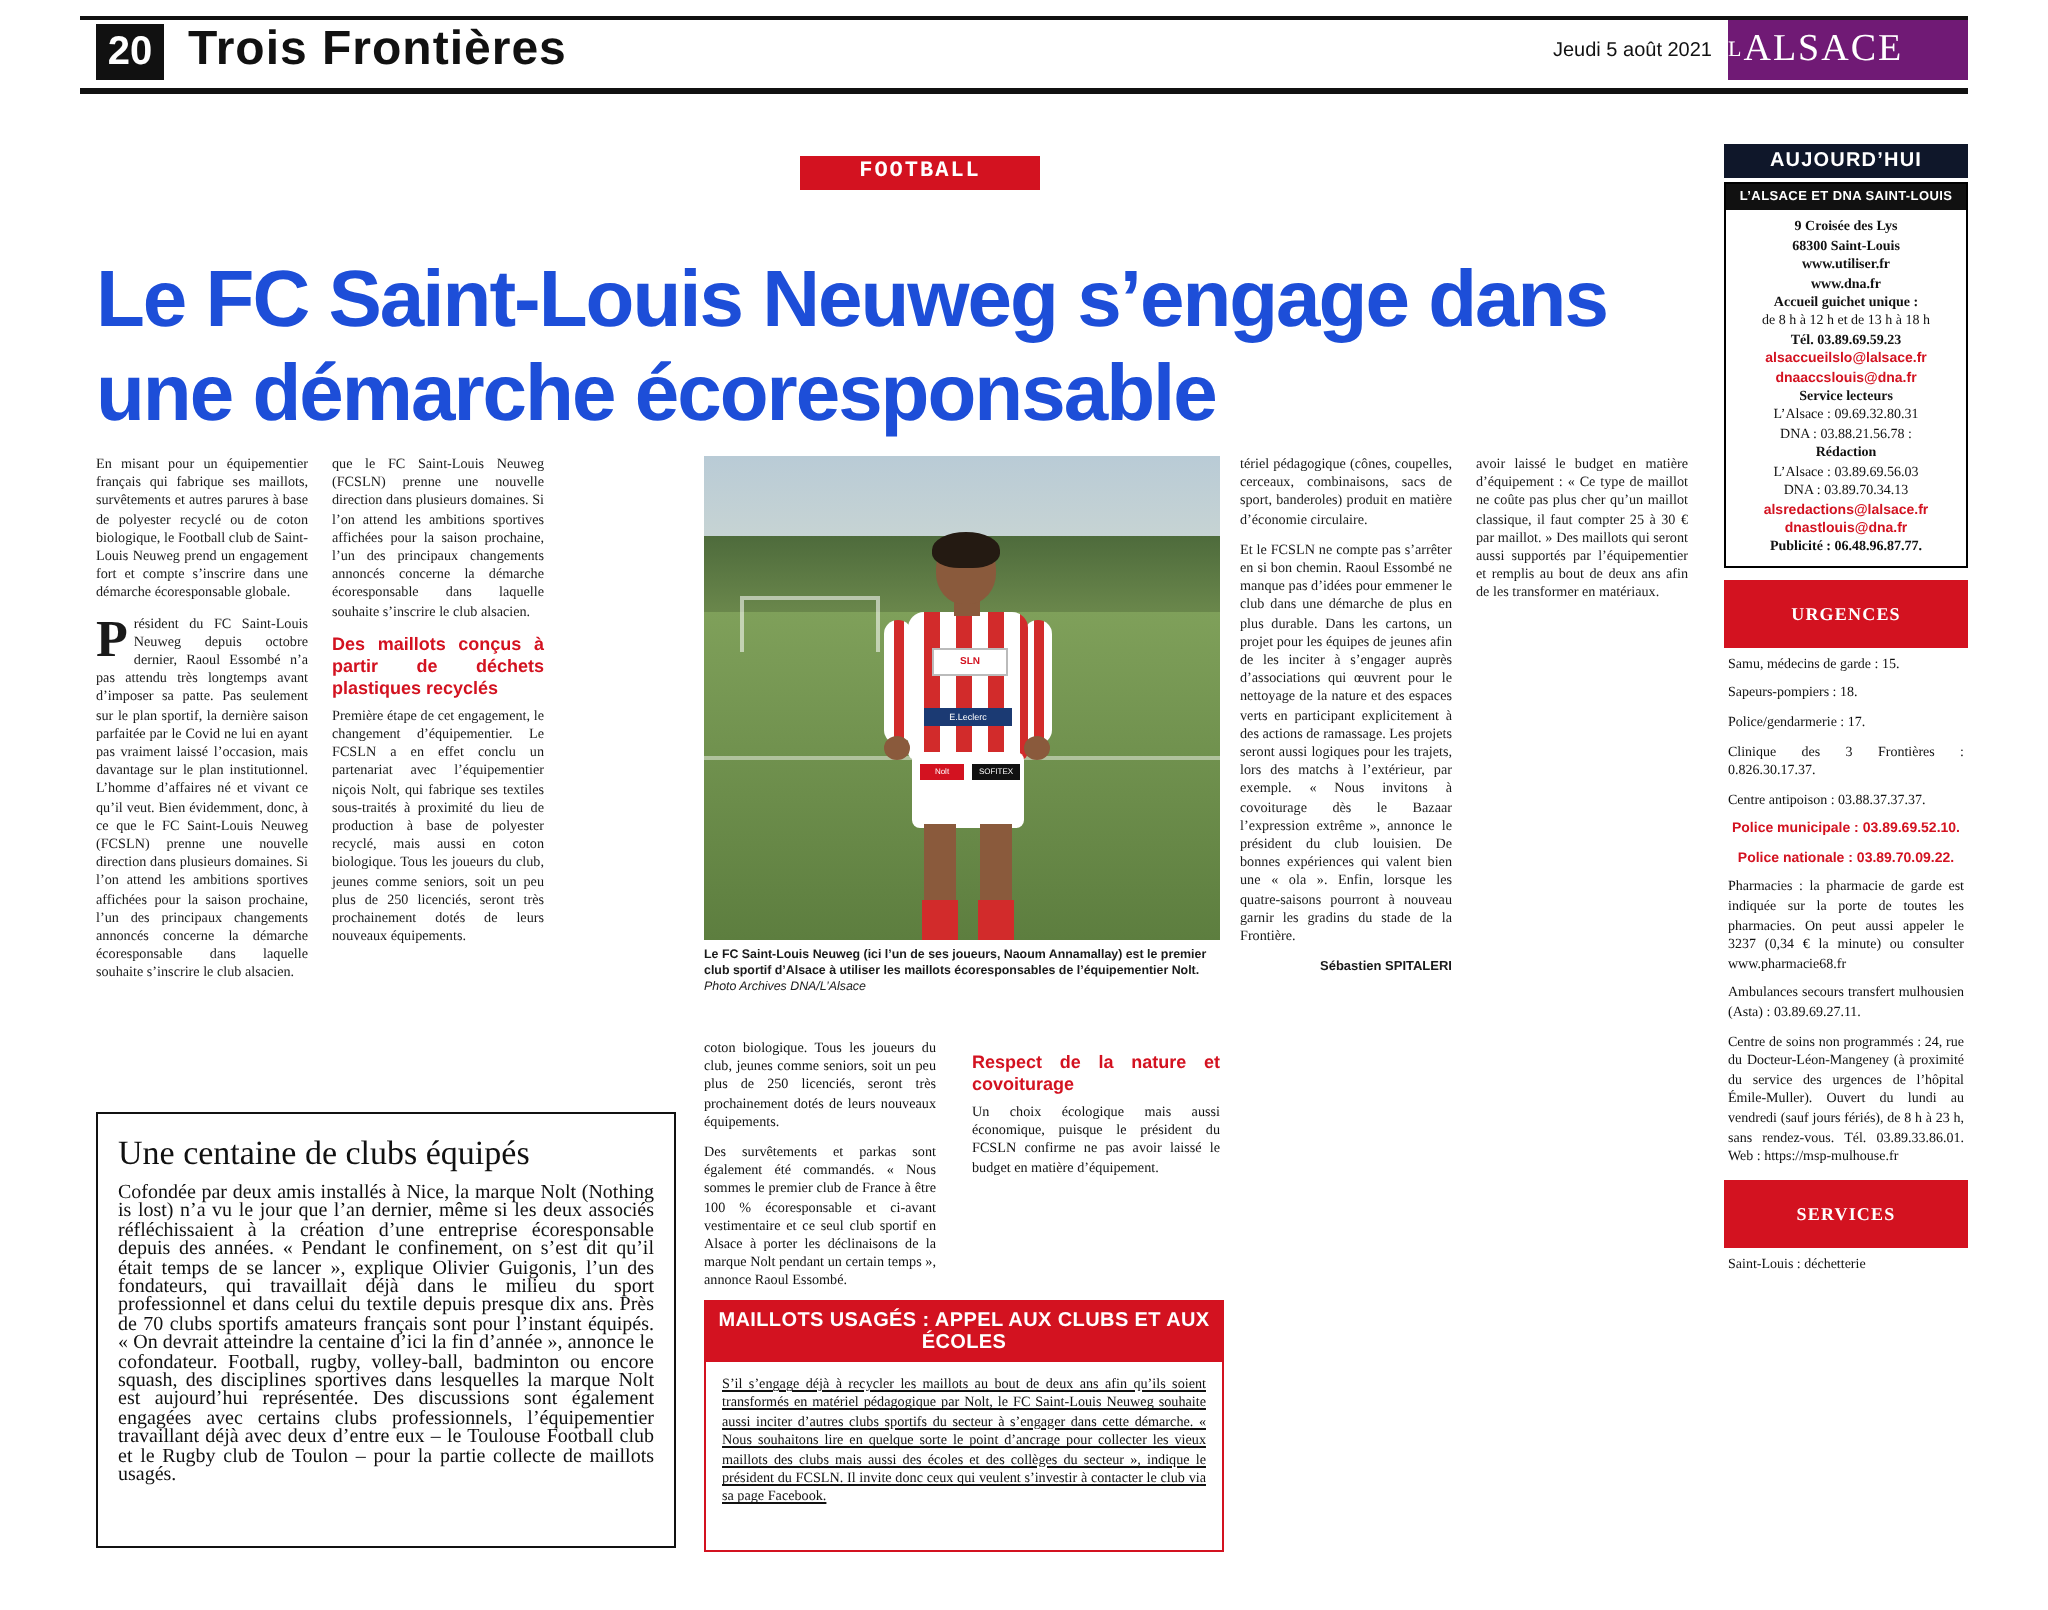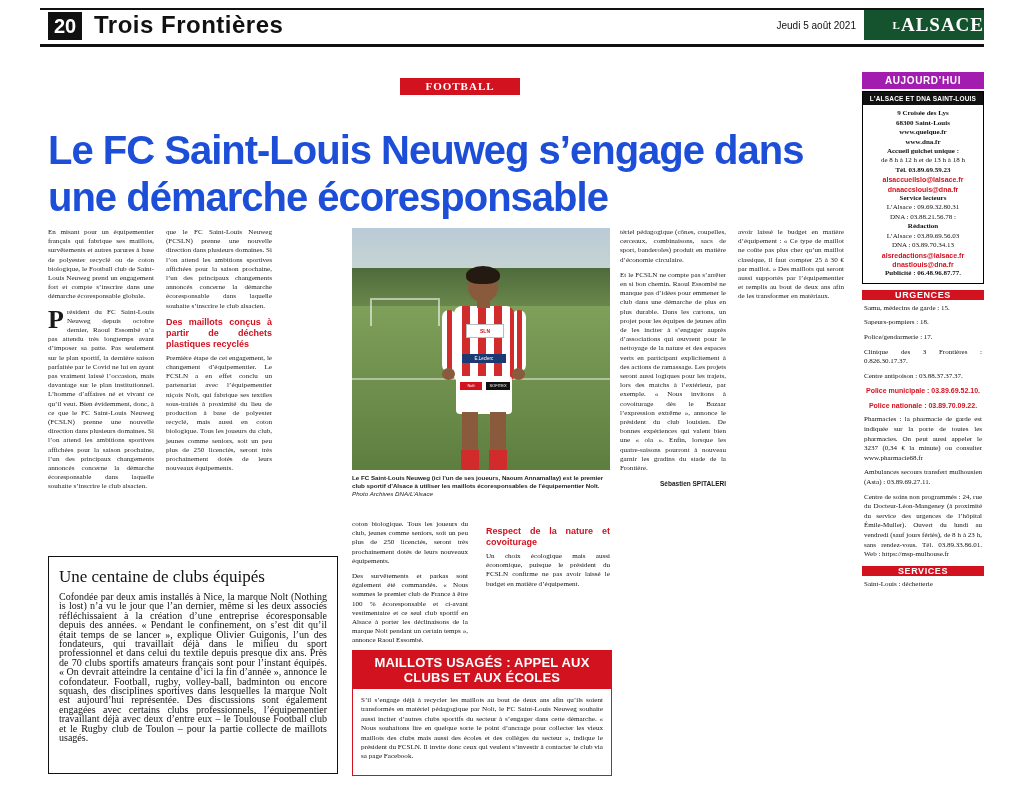--- a/index.html
+++ b/index.html
@@ -16,27 +16,27 @@
   
   .masthead{position:absolute;left:0;top:0;width:1024px;height:46px;}
   .mast-rule-top{position:absolute;left:40px;top:8px;width:944px;height:2px;background:#111;}
   .mast-rule-bot{position:absolute;left:40px;top:44px;width:944px;height:3px;background:#111;}
   .pagenum{position:absolute;left:48px;top:12px;width:34px;height:28px;background:#111;color:#fff;
     font-family:"Liberation Sans", sans-serif;font-weight:bold;font-size:20px;text-align:center;line-height:28px;}
   .section-title{position:absolute;left:94px;top:11px;font-family:"Liberation Sans", sans-serif;
     font-weight:bold;font-size:24px;letter-spacing:.5px;color:#111;
     -webkit-text-stroke:0px;}
   .mast-date{position:absolute;right:168px;top:20px;font-size:10px;font-family:"Liberation Sans", sans-serif;color:#111;}
-  .logo-box{position:absolute;right:40px;top:10px;width:120px;height:30px;background:#14532d;color:#fff;
-    font-family:"Liberation Serif", serif;font-weight:bold;font-size:19px;text-align:right;line-height:30px;letter-spacing:1px;}
+  .logo-box{position:absolute;right:40px;top:10px;width:120px;height:30px;background:#701a75;color:#fff;
+    font-family:"Liberation Serif", serif;font-weight:normal;font-size:19px;text-align:left;line-height:30px;letter-spacing:1px;}
   .logo-box .l-small{font-size:11px;vertical-align:top;}
 
   
   .tag-football{position:absolute;left:400px;top:78px;width:120px;height:17px;background:#d31220;color:#fff;
-    font-family:Liberation Serif, serif;font-weight:bold;font-size:11px;letter-spacing:1px;
+    font-family:Liberation Mono, monospace;font-weight:bold;font-size:11px;letter-spacing:1px;
     text-align:center;line-height:17px;}
 
   
   .headline{position:absolute;left:48px;top:100px;width:790px;
     font-family:"Liberation Sans", sans-serif;font-weight:bold;font-size:40px;line-height:47px;
     letter-spacing:-1px;color:#1d4ed8;}
 
   
   .col{position:absolute;font-size:7.1px;line-height:9.2px;text-align:justify;color:#1a1a1a;}
   .col p{margin:0 0 6px 0;}
@@ -96,35 +96,35 @@
   
   .boxA{position:absolute;left:48px;top:556px;width:288px;height:216px;border:1.5px solid #111;}
   .boxA h2{margin:0;padding:10px 10px 6px 10px;font-family:"Liberation Serif", serif;font-weight:normal;
     font-size:17px;line-height:19px;color:#111;}
   .boxA .btext{padding:0 10px 8px 10px;font-size:10px;line-height:9.4px;text-align:justify;}
   .boxA .btext p{margin:0 0 6px 0;}
 
   
   .boxB{position:absolute;left:352px;top:650px;width:258px;height:124px;border:1.5px solid #d31220;}
   .boxB .bhead{background:#d31220;color:#fff;font-family:"Liberation Sans", sans-serif;font-weight:bold;
-    font-size:13px;letter-spacing:.2px;padding:4px 6px;text-align:center;}
-  .boxB .btext{padding:7px 8px;font-size:7.1px;line-height:9.4px;text-align:justify;}
+    font-size:10px;letter-spacing:.2px;padding:4px 6px;text-align:center;}
+  .boxB .btext{padding:7px 8px;font-size:7.1px;line-height:9.4px;text-align:justify;text-decoration:underline;}
 
   
   .rail{position:absolute;left:862px;top:72px;width:122px;}
-  .rail-title{background:#a21caf;color:#fff;font-family:"Liberation Sans", sans-serif;font-weight:bold;
+  .rail-title{background:#0f172a;color:#fff;font-family:"Liberation Sans", sans-serif;font-weight:bold;
     font-size:10px;text-align:center;padding:3px 0;letter-spacing:.6px;}
   .rail-box{border:1px solid #000000;margin-top:2px;padding:4px 5px;font-size:7px;line-height:9.4px;text-align:center;}
   .rail-box .bhd{background:#111;color:#fff;font-family:"Liberation Sans",sans-serif;font-weight:bold;font-size:6.5px;
     display:block;margin:-4px -5px 4px -5px;padding:2px 0;text-align:center;letter-spacing:.2px;}
   .rail-strong{font-weight:bold;}
   .rail-red{color:#d31220;font-weight:bold;font-family:"Liberation Sans",sans-serif;}
   .rail-sec{margin-top:6px;}
-  .rail-sec-title{background:#d31220;color:#fff;font-family:Liberation Sans, sans-serif;font-weight:bold;
-    font-size:9px;text-align:center;padding:0 0;letter-spacing:.6px;}
+  .rail-sec-title{background:#d31220;color:#fff;font-family:Liberation Serif, serif;font-weight:bold;
+    font-size:9px;text-align:center;padding:12px 0;letter-spacing:.6px;}
   .rail-body{font-size:7px;line-height:9.6px;text-align:justify;padding:4px 2px 0 2px;}
   .rail-body p{margin:0 0 5px 0;}
 </style>
 </head>
 <body>
 
 <div class="page">
 
   <div class="masthead">
     <div class="mast-rule-top"></div>
@@ -216,21 +216,21 @@
     <div class="btext">S’il s’engage déjà à recycler les maillots au bout de deux ans afin qu’ils soient transformés en matériel pédagogique par Nolt, le FC Saint-Louis Neuweg souhaite aussi inciter d’autres clubs sportifs du secteur à s’engager dans cette démarche. « Nous souhaitons lire en quelque sorte le point d’ancrage pour collecter les vieux maillots des clubs mais aussi des écoles et des collèges du secteur », indique le président du FCSLN. Il invite donc ceux qui veulent s’investir à contacter le club via sa page Facebook.</div>
   </div>
 
   <div class="rail">
     <div class="rail-title">AUJOURD’HUI</div>
 
     <div class="rail-box">
       <span class="bhd">L’ALSACE ET DNA SAINT-LOUIS</span>
       <div class="rail-strong">9 Croisée des Lys</div>
       <div class="rail-strong">68300 Saint-Louis</div>
-      <div class="rail-strong">www.quelque.fr</div>
+      <div class="rail-strong">www.utiliser.fr</div>
       <div class="rail-strong">www.dna.fr</div>
       <div class="rail-strong">Accueil guichet unique :</div>
       <div>de 8 h à 12 h et de 13 h à 18 h</div>
       <div class="rail-strong">
         <span>Tél.</span>
         <span>03.89.69.59.23</span>
       </div>
       <div class="rail-red">alsaccueilslo@lalsace.fr</div>
       <div class="rail-red">dnaaccslouis@dna.fr</div>
       <div class="rail-strong">Service lecteurs</div>

